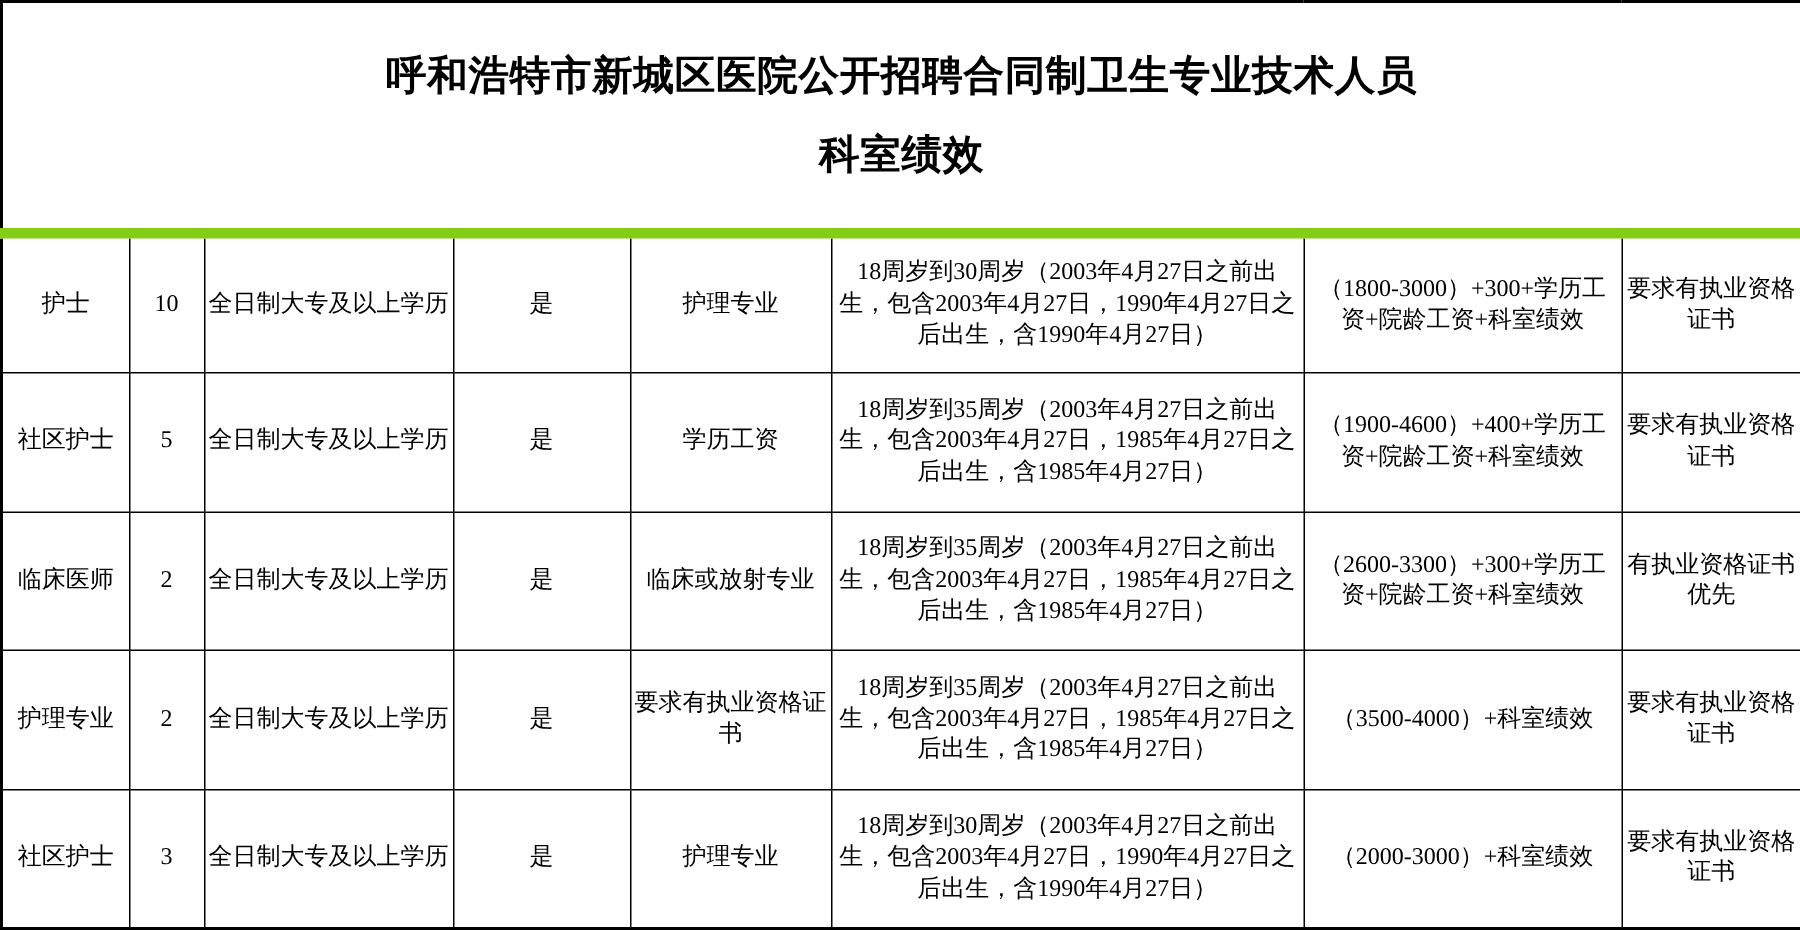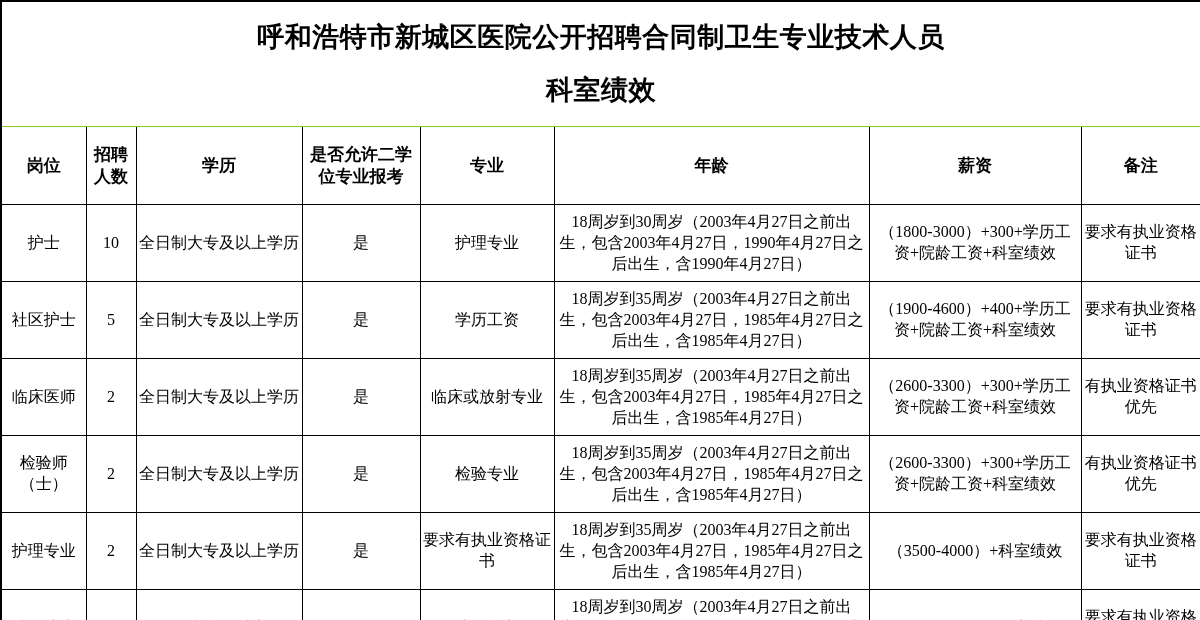--- a/index.html
+++ b/index.html
@@ -19,21 +19,21 @@
   table.req-table td, table.req-table th {
     border: 1px solid #000000;
     text-align: center;
     vertical-align: middle;
     padding: 1px 2px;
     white-space: pre-line;
     overflow: hidden;
   }
   tr.title-row td {
     height: 75px;
-    border-bottom: 1px solid #84cc16;
+    border-bottom: 7px solid #84cc16;
     padding: 0;
   }
   .title-line {
     font-weight: bold;
     font-size: 27px;
     line-height: 1.3;
     text-align: center;
     letter-spacing: 0.5px;
   }
   tr.header-row th {
@@ -66,30 +66,20 @@
   </colgroup>
 
   <tbody>
       <tr class="title-row">
     <td colspan="8">
       <div class="title-line">呼和浩特市新城区医院公开招聘合同制卫生专业技术人员</div>
       <div class="title-line">科室绩效</div>
     </td>
   </tr>
 
-  <tr class="header-row">
-    <th>岗位</th>
-    <th>招聘人数</th>
-    <th>学历</th>
-    <th>是否允许二学位专业报考</th>
-    <th>专业</th>
-    <th>年龄</th>
-    <th>薪资</th>
-    <th>备注</th>
-  </tr>
 
   <tr class="data-row">
     <td class="cell-position">护士</td>
     <td class="cell-count">10</td>
     <td class="cell-education">全日制大专及以上学历</td>
     <td class="cell-second-degree">是</td>
     <td class="cell-major">护理专业</td>
     <td class="cell-age">18周岁到30周岁（2003年4月27日之前出生，包含2003年4月27日，1990年4月27日之后出生，含1990年4月27日）</td>
     <td class="cell-salary">（1800-3000）+300+学历工资+院龄工资+科室绩效</td>
     <td class="cell-notes">要求有执业资格证书</td>
@@ -110,31 +100,20 @@
     <td class="cell-position">临床医师</td>
     <td class="cell-count">2</td>
     <td class="cell-education">全日制大专及以上学历</td>
     <td class="cell-second-degree">是</td>
     <td class="cell-major">临床或放射专业</td>
     <td class="cell-age">18周岁到35周岁（2003年4月27日之前出生，包含2003年4月27日，1985年4月27日之后出生，含1985年4月27日）</td>
     <td class="cell-salary">（2600-3300）+300+学历工资+院龄工资+科室绩效</td>
     <td class="cell-notes">有执业资格证书优先</td>
   </tr>
 
-  <tr class="data-row">
-    <td class="cell-position">检验师
-（士）</td>
-    <td class="cell-count">2</td>
-    <td class="cell-education">全日制大专及以上学历</td>
-    <td class="cell-second-degree">是</td>
-    <td class="cell-major">检验专业</td>
-    <td class="cell-age">18周岁到35周岁（2003年4月27日之前出生，包含2003年4月27日，1985年4月27日之后出生，含1985年4月27日）</td>
-    <td class="cell-salary">（2600-3300）+300+学历工资+院龄工资+科室绩效</td>
-    <td class="cell-notes">有执业资格证书优先</td>
-  </tr>
 
   <tr class="data-row">
     <td class="cell-position">护理专业</td>
     <td class="cell-count">2</td>
     <td class="cell-education">全日制大专及以上学历</td>
     <td class="cell-second-degree">是</td>
     <td class="cell-major">要求有执业资格证书</td>
     <td class="cell-age">18周岁到35周岁（2003年4月27日之前出生，包含2003年4月27日，1985年4月27日之后出生，含1985年4月27日）</td>
     <td class="cell-salary">（3500-4000）+科室绩效</td>
     <td class="cell-notes">要求有执业资格证书</td>

